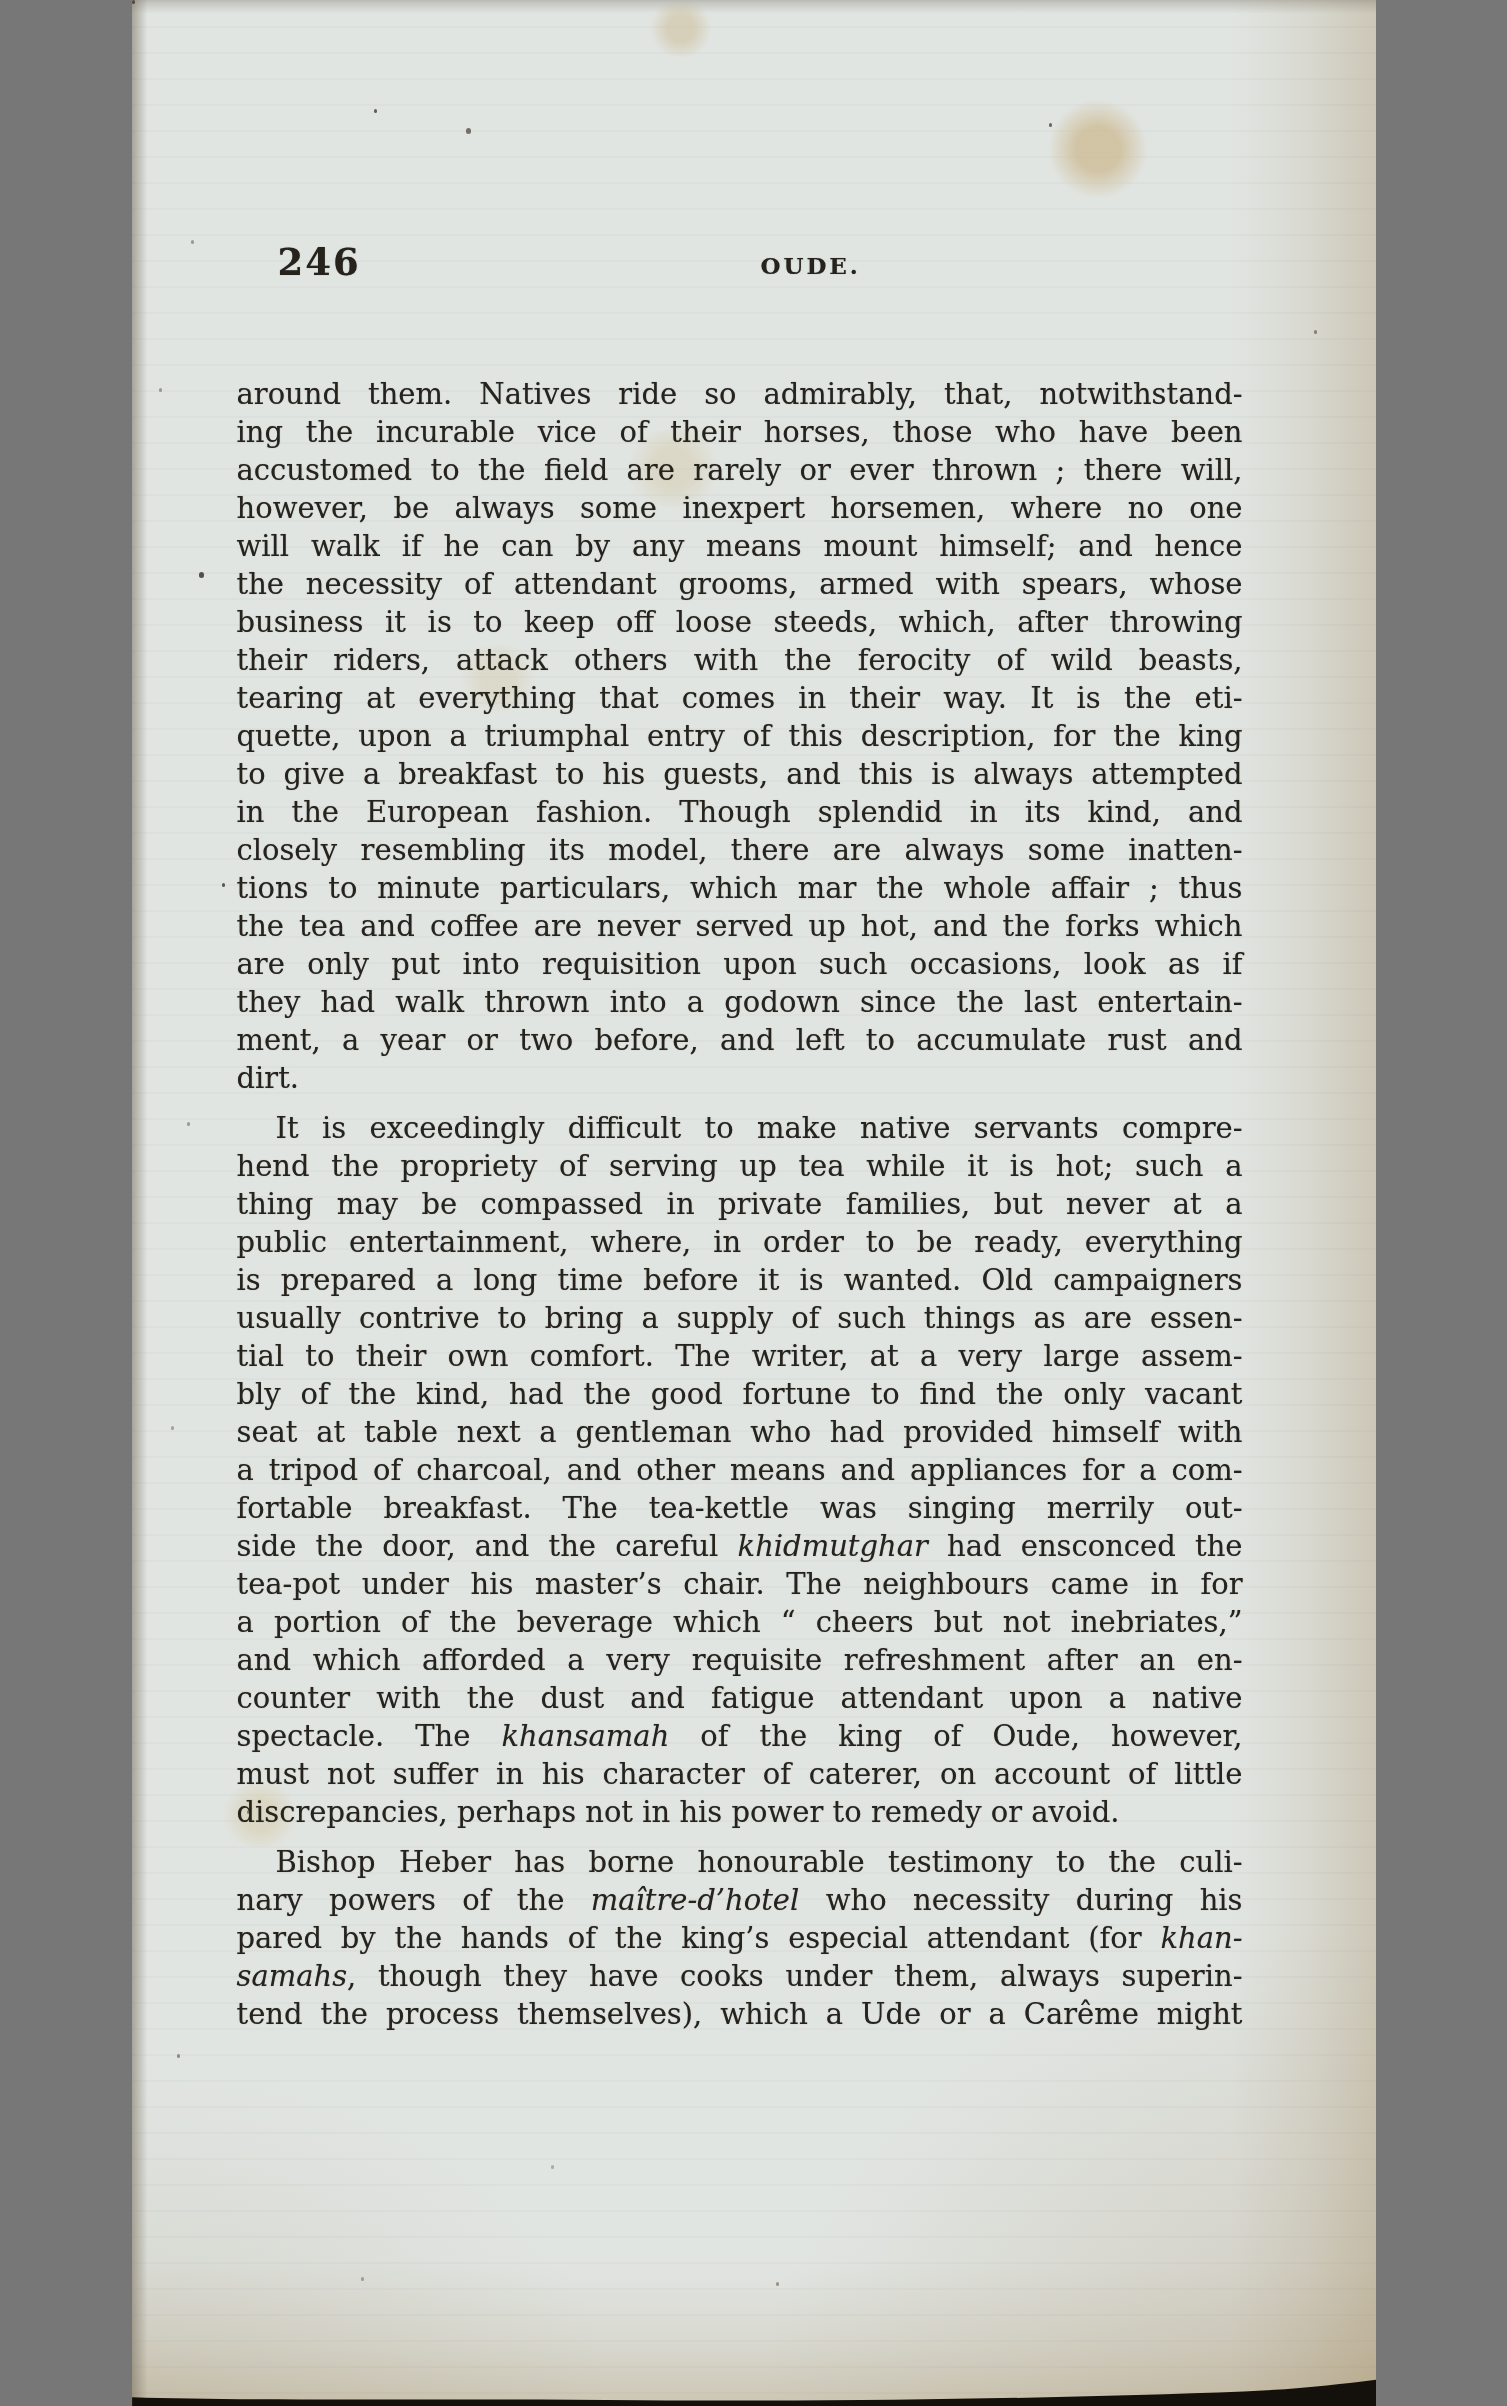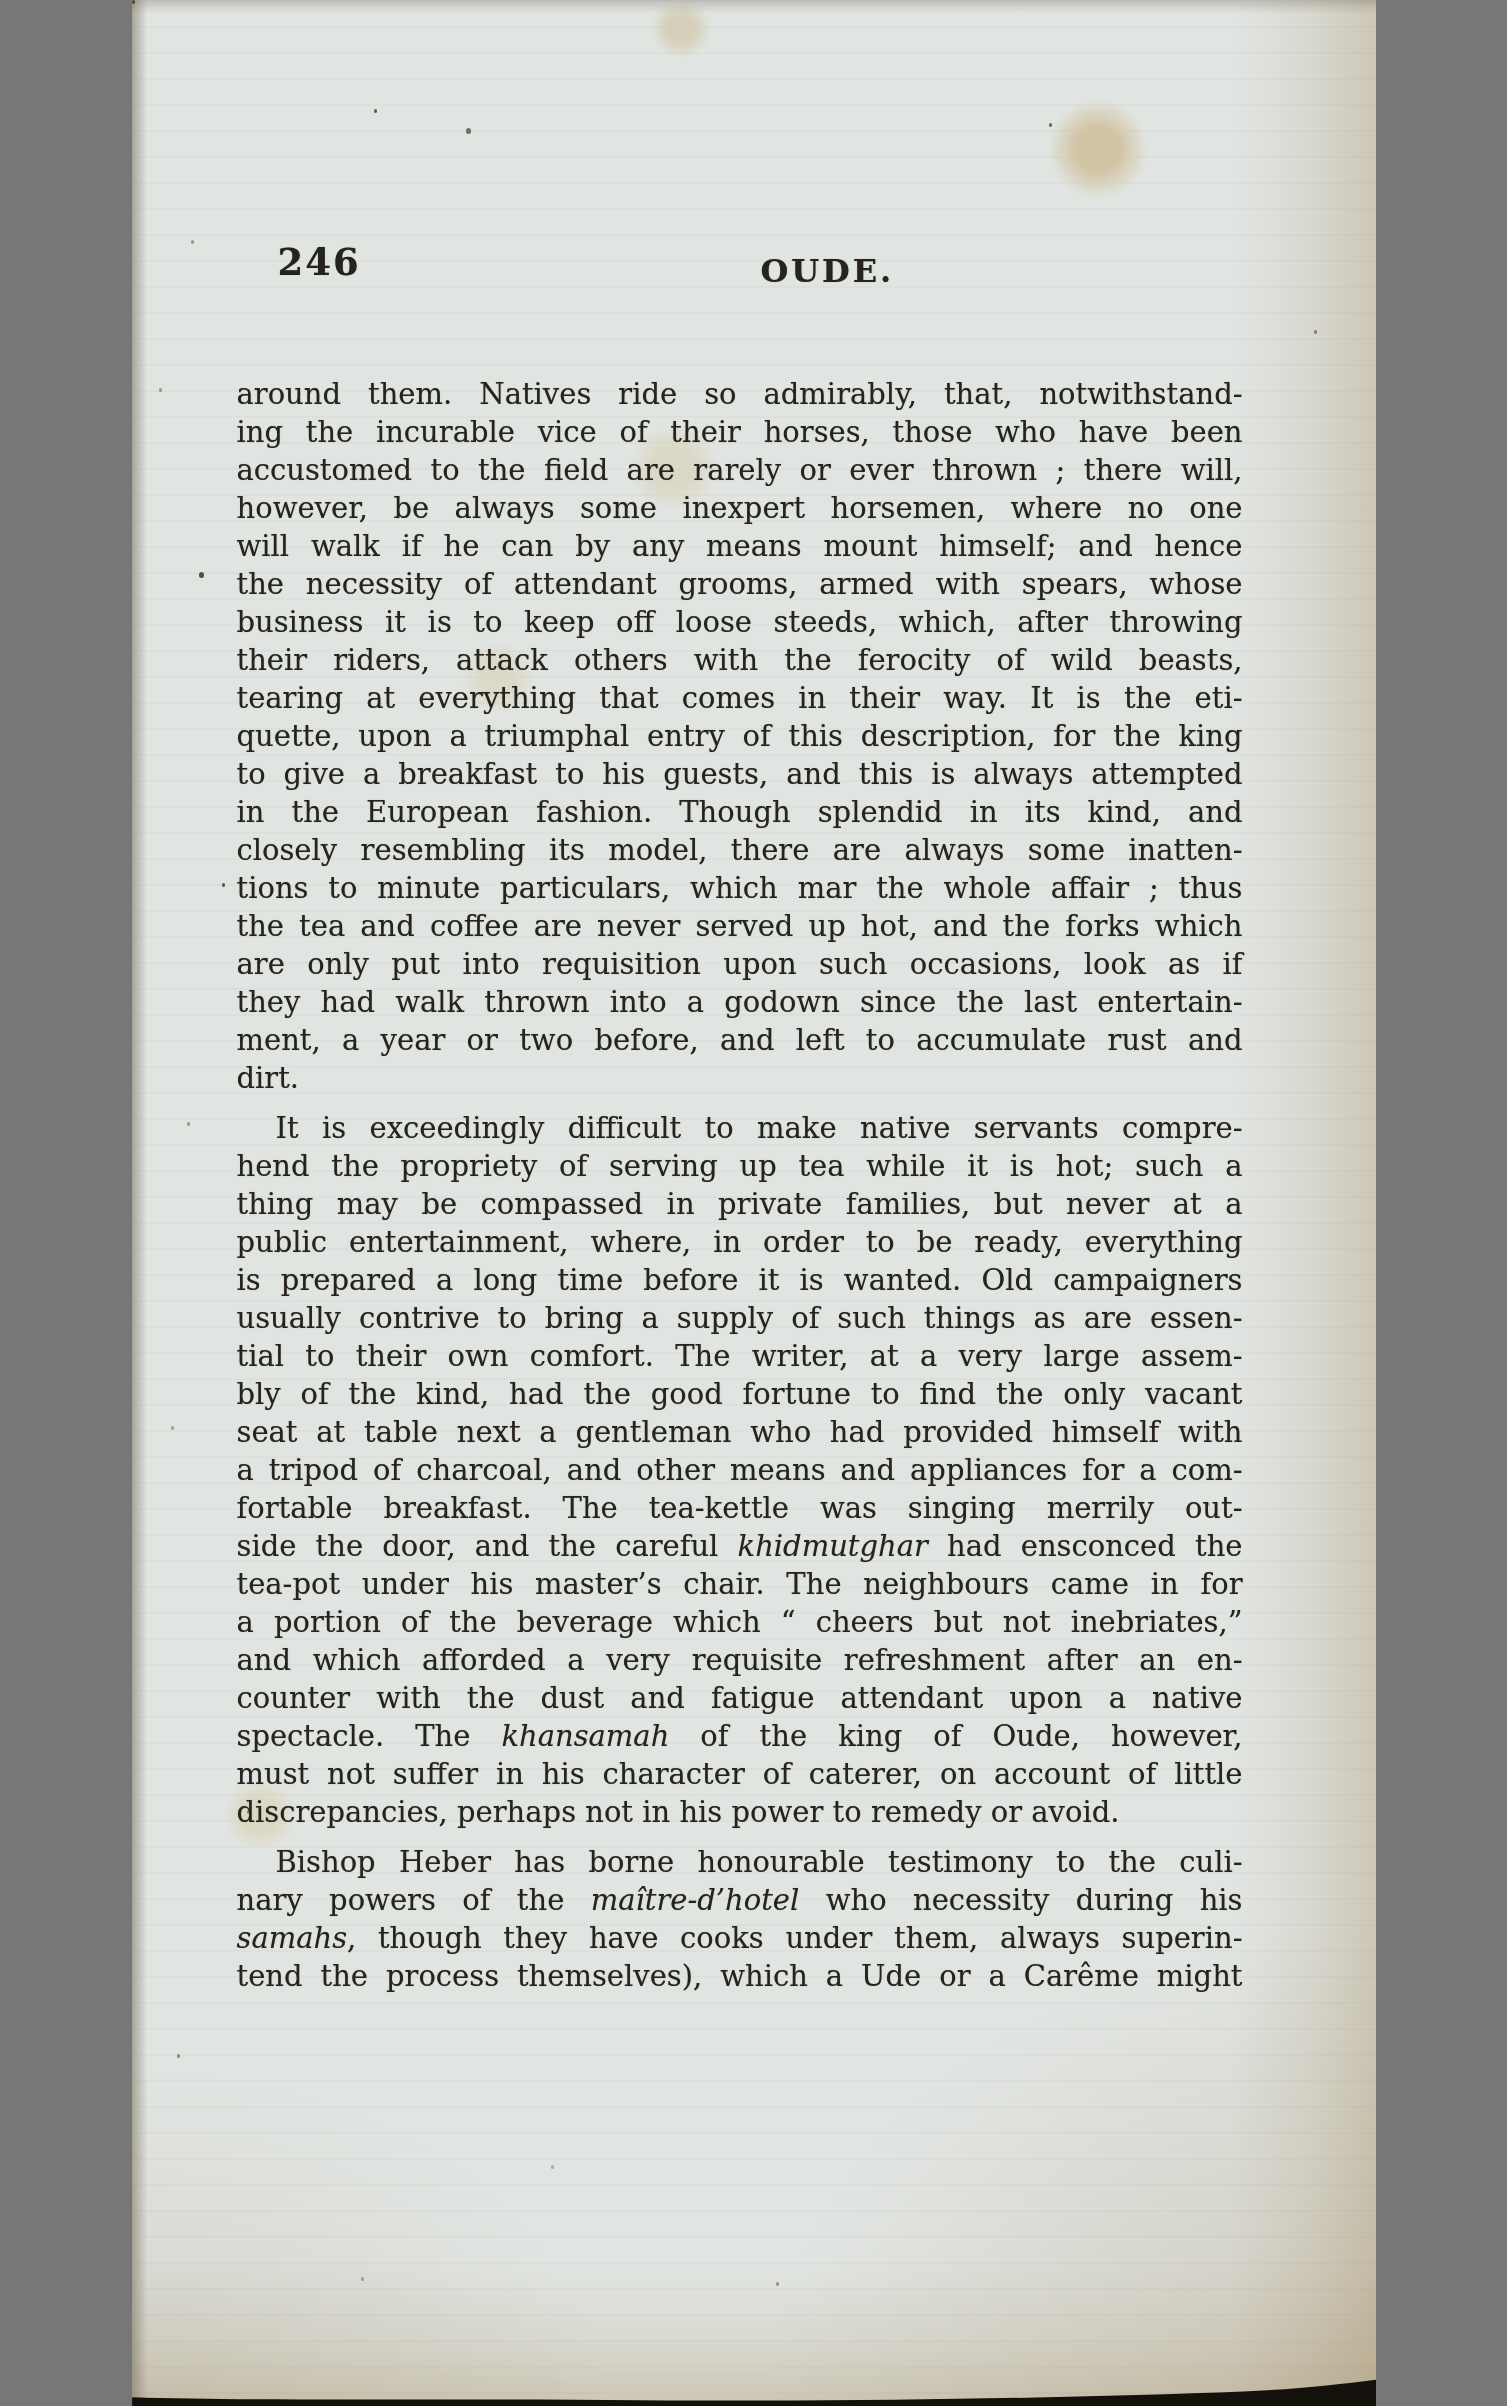--- a/index.html
+++ b/index.html
@@ -63,21 +63,21 @@
       419px 2165px 0 0 rgba(90,80,64,.4),
       229px 2277px 0 0 rgba(90,80,64,.45);
     pointer-events:none;}
   #page-number{
     position:absolute;left:146px;top:240px;
     font-size:37px;font-weight:600;color:#26231d;letter-spacing:2px;
     text-shadow:0 0 1px rgba(38,35,29,.45);
   }
   #running-head{
     position:absolute;left:629px;top:252px;
-    font-size:32px;font-weight:600;color:#26231d;letter-spacing:2.9px;
+    font-size:23px;font-weight:600;color:#26231d;letter-spacing:2.9px;
     text-shadow:0 0 1px rgba(38,35,29,.45);
   }
   #text-block{
     position:absolute;left:93px;top:363px;width:1030px;
     color:#26231d;font-size:29px;line-height:38px;
     text-shadow:0 0 1px rgba(38,35,29,.40);
   }
   .paragraph{margin:12px;}
   .line{text-align:justify;text-align-last:justify;white-space:normal;}
   .line.last{text-align-last:left;}
@@ -141,20 +141,21 @@
         <div class="line"><span>a portion of the beverage which “ cheers but not inebriates,”</span></div>
         <div class="line"><span>and which afforded a very requisite refreshment after an en-</span></div>
         <div class="line"><span>counter with the dust and fatigue attendant upon a native</span></div>
         <div class="line"><span>spectacle.  The </span><span class="it">khansamah</span><span> of the king of Oude, however,</span></div>
         <div class="line"><span>must not suffer in his character of caterer, on account of little</span></div>
         <div class="line last"><span>discrepancies, perhaps not in his power to remedy or avoid.</span></div>
       </div>
       <div class="paragraph">
         <div class="line indent"><span>Bishop Heber has borne honourable testimony to the culi-</span></div>
         <div class="line"><span>nary powers of the </span><span class="it">maître-d’hotel</span><span> who necessity during his</span></div>
+        <div class="line"><span>pared by the hands of the king’s especial attendant (for </span><span class="it">khan-</span></div>
         <div class="line"><span class="it">samahs</span><span>, though they have cooks under them, always superin-</span></div>
         <div class="line"><span>tend the process themselves), which a Ude or a Carême might</span></div>
       </div>
     </div>
 
   <svg class="overlay" width="1508" height="2407" viewBox="0 0 1546 2468">
     <path d="M1463,548 C1454,800 1446,1010 1452,1160 C1458,1360 1478,1610 1492,1778" fill="none" stroke="#8a7354" stroke-width="9" opacity="0.30"></path>
     <path d="M1463,548 C1454,800 1446,1010 1452,1160 C1458,1360 1478,1610 1492,1778" fill="none" stroke="#5a4a34" stroke-width="3" stroke-dasharray="9 5" opacity="0.85"></path>
     <ellipse cx="1461" cy="543" rx="8" ry="5.5" fill="none" stroke="#3c3020" stroke-width="3.5" opacity="0.9"></ellipse>
     <ellipse cx="1493" cy="1779" rx="7.5" ry="6" fill="none" stroke="#2e2518" stroke-width="4" opacity="0.9"></ellipse>

